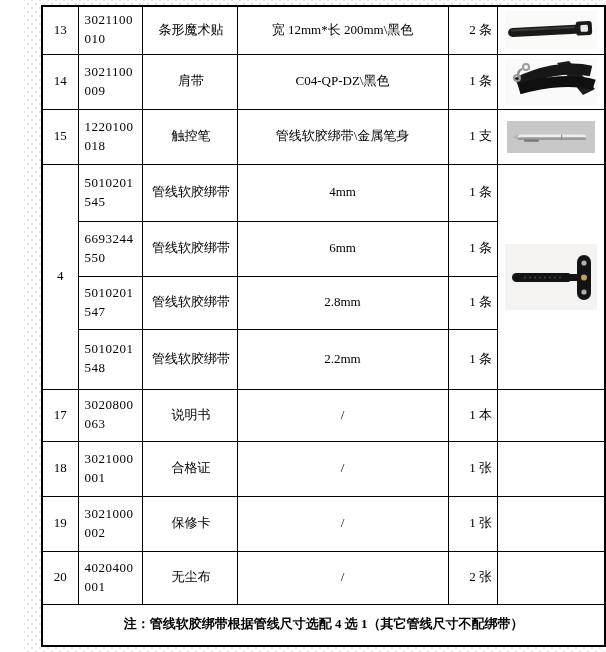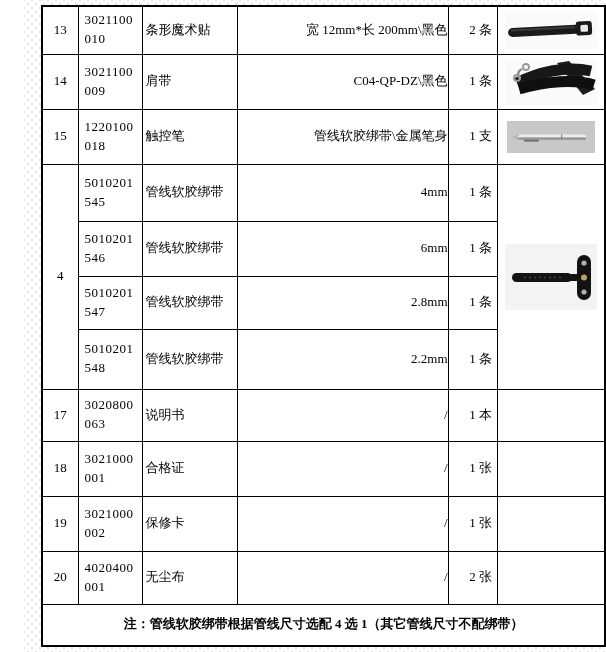--- a/index.html
+++ b/index.html
@@ -46,22 +46,22 @@
   }
   td.c-no   { text-align: center; }
   td.c-part {
     text-align: left;
     padding: 2px 3px 2px 6px;
     font-size: 12px;
     letter-spacing: 0.5px;
     word-break: break-all;
     line-height: 21px;
   }
-  td.c-name { text-align: left; padding-left: 3px; }
-  td.c-spec { text-align: right; }
+  td.c-name { text-align: center; padding-left: 3px; }
+  td.c-spec { text-align: center; }
   td.c-qty  { text-align: center; padding-left: 16px; }
   td.c-photo { text-align: center; padding: 0; }
   td.c-note {
     text-align: center;
     font-weight: bold;
     font-size: 13px;
   }
   .photo-box {
     display: inline-flex;
     align-items: center;
@@ -170,21 +170,21 @@
               <rect x="72" y="11" width="14" height="45" rx="7" fill="#131313"></rect>
               <circle cx="79" cy="19" r="2.6" fill="#aeaeae"></circle>
               <circle cx="79" cy="33.5" r="3" fill="#bfa15e"></circle>
               <circle cx="79" cy="48" r="2.6" fill="#aeaeae"></circle>
             </svg>
           </span>
         </td>
       </tr>
 
       <tr style="height:55px">
-        <td class="c-part">5010201546</td>
+        <td class="c-part">6693244550</td>
         <td class="c-name">管线软胶绑带</td>
         <td class="c-spec">6mm</td>
         <td class="c-qty">1 条</td>
       </tr>
 
       <tr style="height:53px">
         <td class="c-part">5010201547</td>
         <td class="c-name">管线软胶绑带</td>
         <td class="c-spec">2.8mm</td>
         <td class="c-qty">1 条</td>

